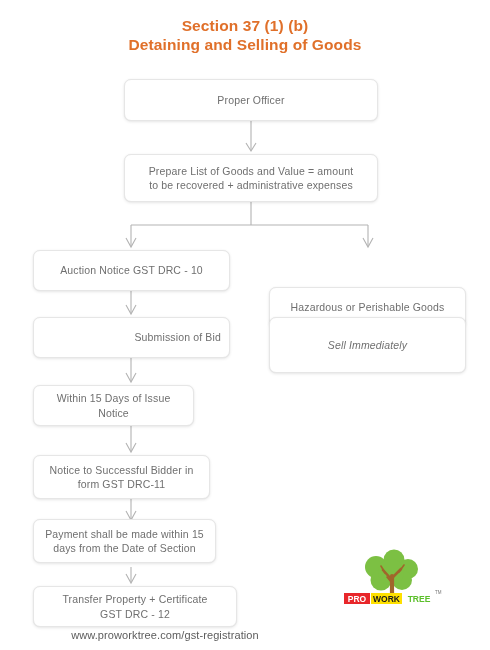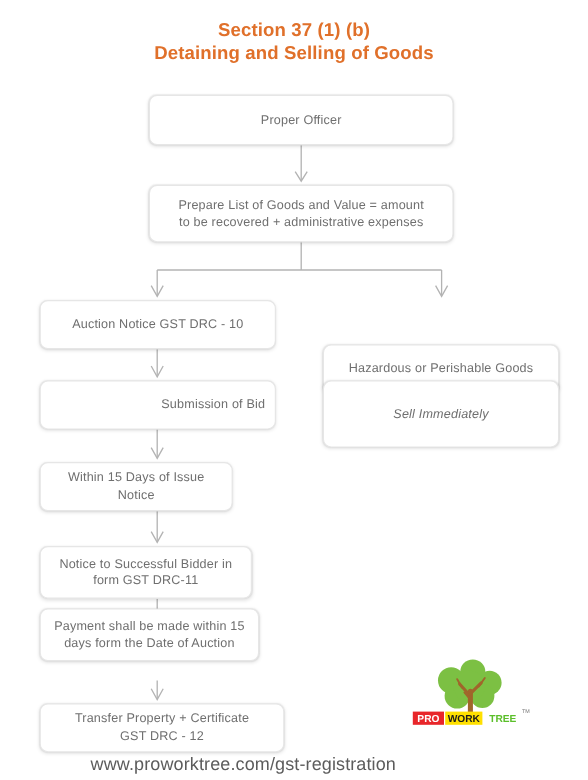--- a/index.html
+++ b/index.html
@@ -61,41 +61,41 @@
 
   
   .n-auction  { left: 33px;  top: 250px; width: 197px; height: 41px; }
   .n-hazard   { left: 269px; top: 250px; width: 197px; height: 41px; margin-top: 37px; }
   .n-bid      { left: 33px;  top: 317px; width: 197px; height: 41px; justify-content: flex-end; }
   .n-sell     { left: 269px; top: 317px; width: 197px; height: 56px; font-style: italic; }
 
   
   .n-within   { left: 33px;  top: 385px; width: 161px; height: 41px; }
   .n-notice   { left: 33px;  top: 455px; width: 177px; height: 44px; }
-  .n-payment  { left: 33px;  top: 507px; width: 183px; height: 44px; }
+  .n-payment  { left: 33px;  top: 519px; width: 183px; height: 44px; }
   .n-transfer { left: 33px;  top: 586px; width: 204px; height: 41px; }
 
   
   .connectors {
     position: absolute;
     left: 0;
     top: 0;
     width: 490px;
     height: 650px;
     pointer-events: none;
   }
 
   
   .footer-url {
     position: absolute;
     left: 0;
     width: 330px;
     top: 629px;
-    text-align: right;
-    font-size: 15px;
+    text-align: center;
+    font-size: 11px;
     color: #5c5c5c;
     letter-spacing: 0.1px;
   }
 
   
   .logo {
     position: absolute;
     left: 340px;
     top: 549px;
     width: 104px;
@@ -180,21 +180,21 @@
   <div class="node n-notice">
     <span>
       <span>Notice to Successful Bidder in</span><br>
       <span>form GST DRC-11</span>
     </span>
   </div>
 
   <div class="node n-payment">
     <span>
       <span>Payment shall be made within 15</span><br>
-      <span>days form the Date of Auction</span>
+      <span>days from the Date of Section</span>
     </span>
   </div>
 
   <div class="node n-transfer">
     <span>
       <span>Transfer Property + Certificate</span><br>
       <span>GST DRC - 12</span>
     </span>
   </div>
 

